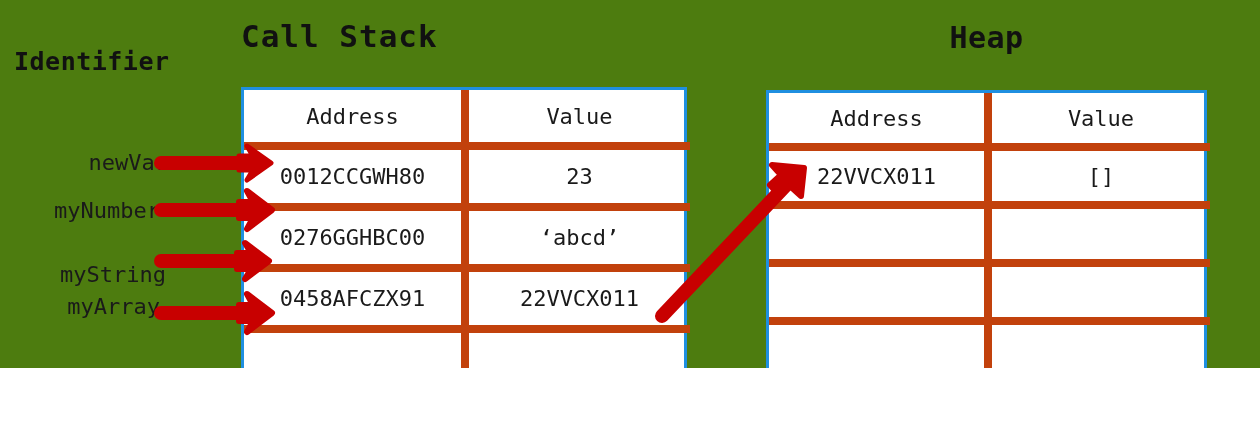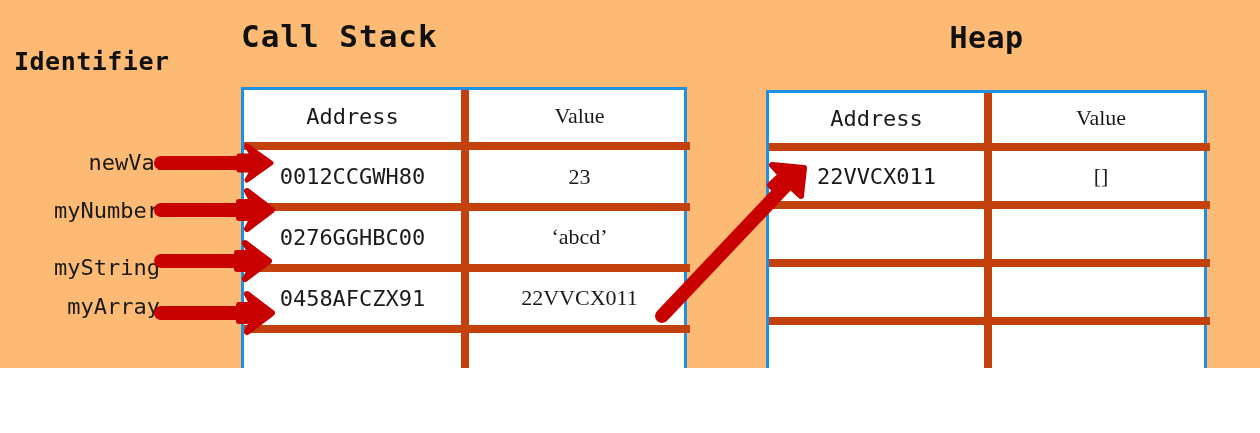--- a/index.html
+++ b/index.html
@@ -4,21 +4,21 @@
 <style>
   html, body {
     margin: 0;
     padding: 0;
     background: #ffffff;
   }
   #canvas {
     position: relative;
     width: 1260px;
     height: 368px;
-    background: #fdba74;
+    background: #4d7c0f;
     overflow: hidden;
     font-family: "DejaVu Sans Mono", "Liberation Mono", monospace;
   }
 
   
   .title {
     position: absolute;
     font-family: "DejaVu Sans Mono", "Liberation Mono", monospace;
     font-weight: bold;
     color: #111111;
@@ -52,21 +52,21 @@
     right: 1104px; 
     font-size: 22px;
     color: #1a1a1a;
     white-space: nowrap;
     text-align: right;
     width: 160px;
     left: 0px;
   }
   .ident-label.r0 { top: 150px; margin-left: 8px; }
   .ident-label.r1 { top: 198px; }
-  .ident-label.r2 { top: 255px; }
+  .ident-label.r2 { top: 262px; padding-left: 6px; }
   .ident-label.r3 { top: 294px; }
 
   
   .grid {
     position: absolute;
     border: 3px solid #1f8fe0;
     box-sizing: border-box;
     background: #ffffff;
   }
   #callstack-grid {
@@ -93,21 +93,21 @@
     vertical-align: middle;
     font-size: 22px;
     color: #1a1a1a;
     font-family: "DejaVu Sans Mono", "Liberation Mono", monospace;
     padding: 0;
     height: 50px;
     overflow: hidden;
     white-space: nowrap;
   }
   .grid td.edge-l { border-left: none; }
-  .grid td.edge-r { border-right: none; font-family: Liberation Serif, serif; }
+  .grid td.edge-r { border-right: none; }
   .grid tr.first td { border-top: none; }
   .grid tr.last td { border-bottom: none; }
   #callstack-grid col.c0 { width: 221px; }
   #callstack-grid col.c1 { width: 225px; }
   #heap-grid col.c0 { width: 219px; }
   #heap-grid col.c1 { width: 222px; }
 
   .svg-layer {
     position: absolute;
     left: 0;

